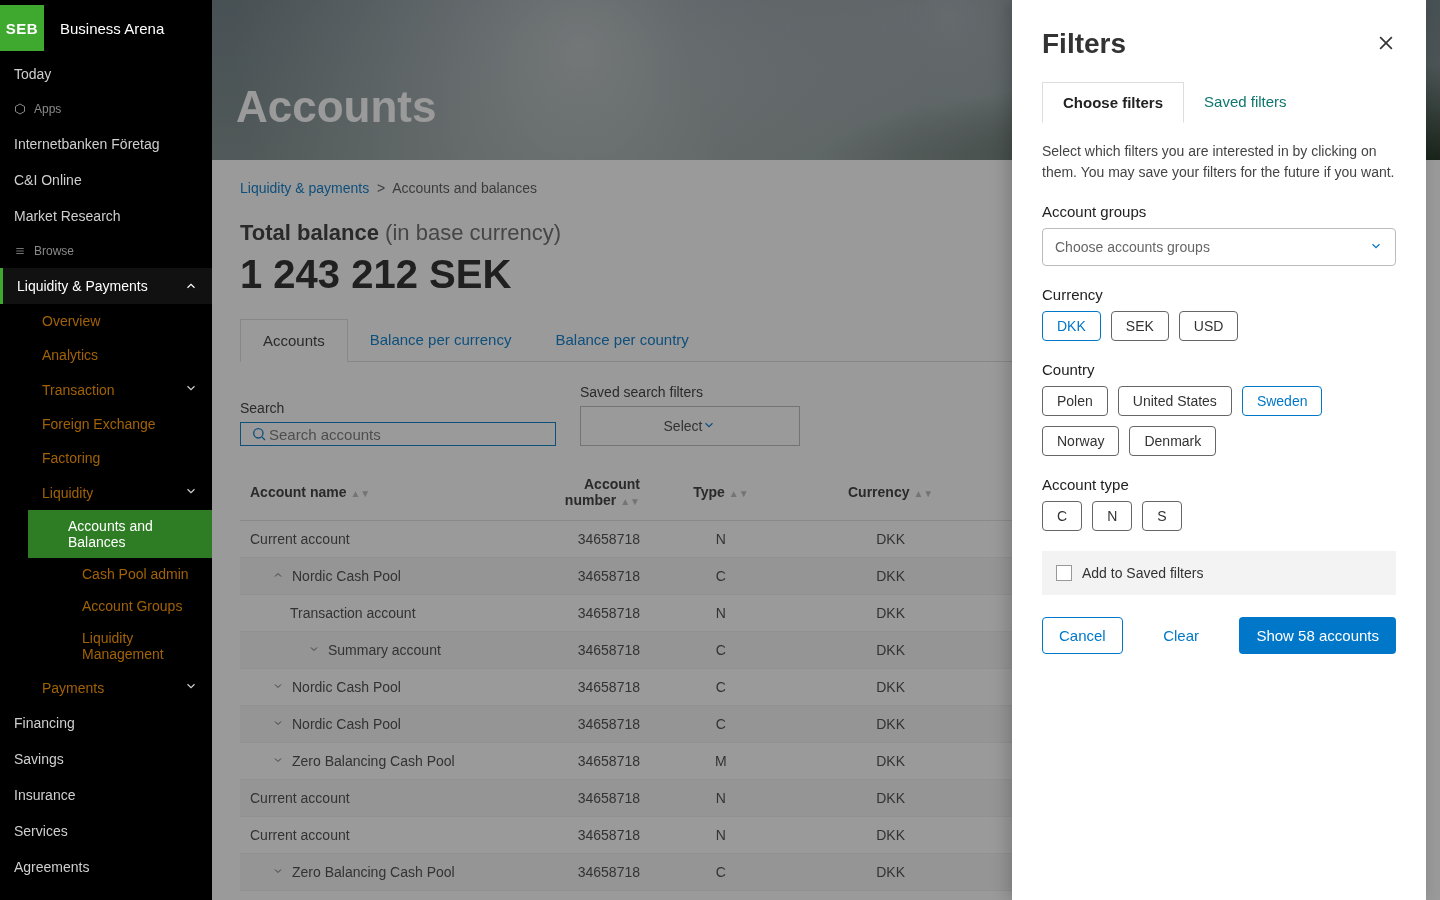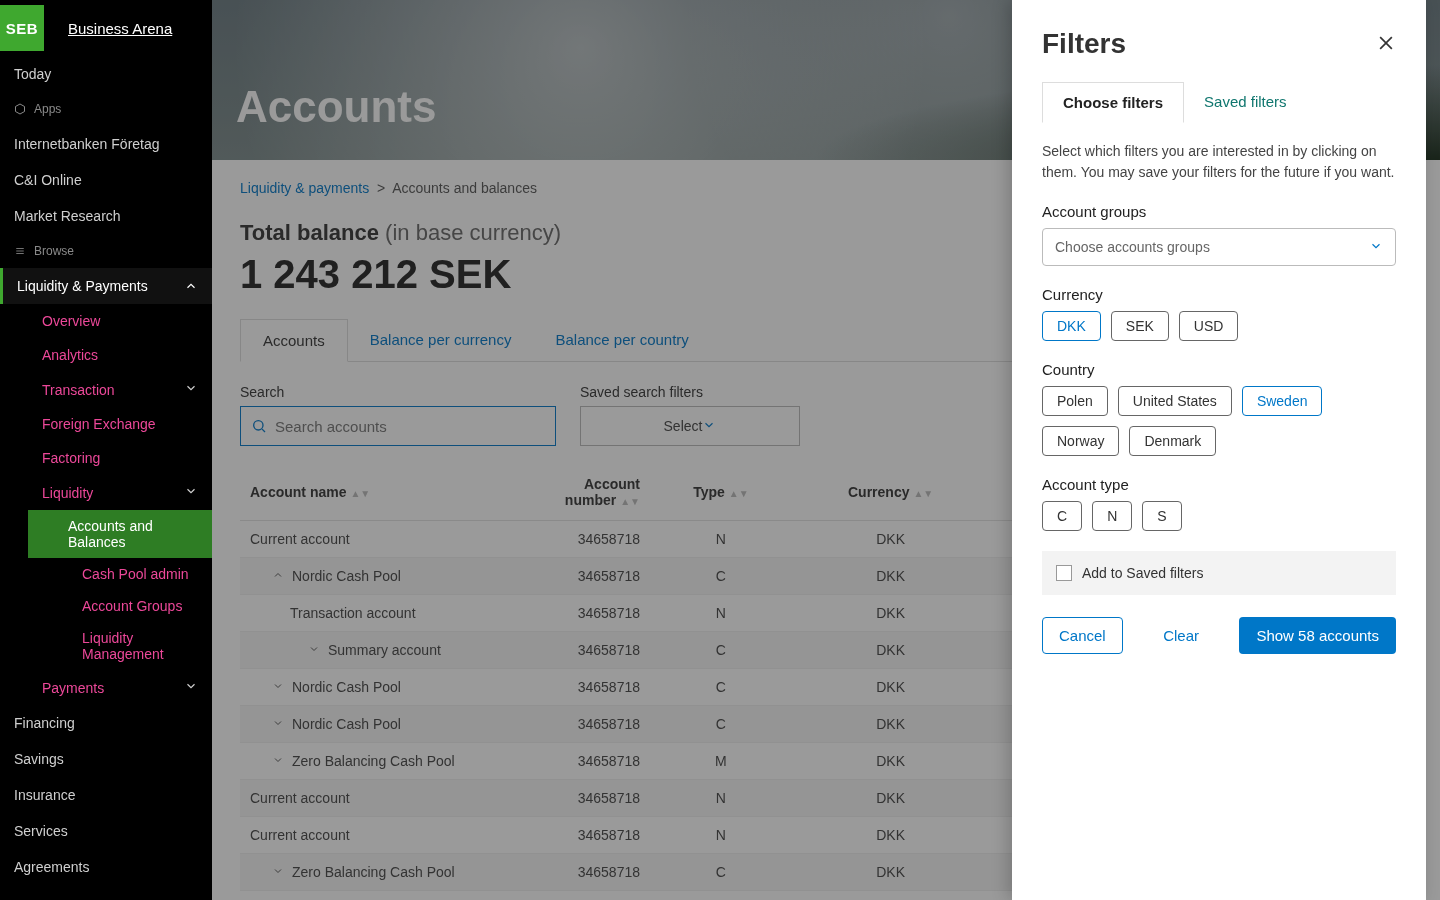--- a/index.html
+++ b/index.html
@@ -3,26 +3,26 @@
 <meta charset="utf-8">
 <style>
   * { box-sizing: border-box; margin: 0; padding: 0; }
   body { font-family: -apple-system, BlinkMacSystemFont, "Segoe UI", Arial, sans-serif; font-size: 14px; color: #333; width: 1440px; height: 900px; overflow: hidden; background: #f7f7f7; }
   .app { display: flex; width: 100%; height: 100%; }
 
   
   .sidebar { width: 212px; background: #000; color: #cfcfcf; display: flex; flex-direction: column; font-size: 14px; }
   .logo-row { display: flex; align-items: center; height: 56px; }
   .logo { width: 44px; height: 46px; background: #3fa82f; color:#fff; font-weight:700; display:flex; align-items:center; justify-content:center; font-size:15px; letter-spacing:0.5px;}
-  .brand { color:#fff; padding-left:24px; font-size:15px;text-decoration:underline; }
+  .brand { color:#fff; padding-left:16px; font-size:15px; }
   .side-item { padding: 10px 14px; color:#cfcfcf; cursor:pointer; }
   .side-label-sm { display:flex; align-items:center; gap:8px; padding:10px 14px; color:#8a8a8a; font-size:12px; }
   .side-head { display:flex; align-items:center; justify-content:space-between; padding:10px 14px; color:#fff; font-weight:500; border-left:3px solid #3fa82f; background:#111; }
   .side-sub { padding-left:28px; }
-  .side-sub .side-item { padding:9px 14px; color:#ec4899; }
+  .side-sub .side-item { padding:9px 14px; color:#a16207; }
   .side-sub2 { padding-left:40px; }
   .side-sub2 .side-item { padding:8px 14px; }
   .side-item.active { background:#2e7d24; color:#fff; margin-left:-40px; padding-left:40px; }
   .chev { width:14px; height:14px; }
 
   
   .main { flex:1; position:relative; background:#fff; }
   .hero { height:160px; background: linear-gradient(#6a7a80,#7b8a8a), #667; position:relative; overflow:hidden; }
   .hero::after { content:""; position:absolute; right:0; bottom:0; width:60%; height:70%; background: radial-gradient(ellipse at bottom right, rgba(10,30,10,0.9), transparent 60%); }
   .hero-clouds { position:absolute; inset:0; background: radial-gradient(circle at 30% 30%, rgba(255,255,255,0.5), transparent 40%), radial-gradient(circle at 60% 10%, rgba(255,255,255,0.35), transparent 35%); }
@@ -37,21 +37,21 @@
   .balance-label .muted { font-weight:400; color:#666; }
   .balance-val { font-size:40px; font-weight:700; margin:6px 0 22px; color:#222; }
 
   .tabs { border-bottom:1px solid #ddd; display:flex; gap:0; }
   .tab { padding:12px 22px; font-size:15px; color:#0077c8; cursor:pointer; }
   .tab.active { color:#333; border:1px solid #ddd; border-bottom:1px solid #fff; margin-bottom:-1px; background:#fff; }
 
   .controls-row { display:flex; gap:24px; align-items:flex-end; margin-top:22px; }
   .ctrl-group { display:flex; flex-direction:column; gap:6px; }
   .ctrl-group label { font-size:14px; color:#333; font-weight:500; }
-  .search-box { width:316px; height:40px; border:1px solid #0077c8; display:flex; align-items:center; padding:0 10px; gap:8px; }
+  .search-box { width:316px; height:24px; border:1px solid #0077c8; display:flex; align-items:center; padding:0 10px; gap:2px; }
   .search-box input { border:none; outline:none; flex:1; font-size:15px; color:#666; background:transparent; }
   .select-box { width:220px; height:40px; border:1px solid #bbb; display:flex; align-items:center; justify-content:center; padding:0 12px; color:#444; }
   .show-filters { color:#0077c8; display:flex; align-items:center; gap:8px; margin-left:auto; cursor:pointer; padding-bottom:8px; }
   .icon { display:inline-flex; }
 
   table { width:100%; border-collapse:collapse; margin-top:18px; }
   th { text-align:left; font-weight:600; font-size:14px; padding:12px 10px; color:#333; border-bottom:1px solid #e2e2e2; }
   th .sort { display:inline-block; margin-left:4px; color:#bbb; font-size:10px; vertical-align:middle; }
   td { padding:10px 10px; font-size:14px; color:#444; border-bottom:1px solid #eee; }
   tr.alt td { background:#f6f6f6; }

